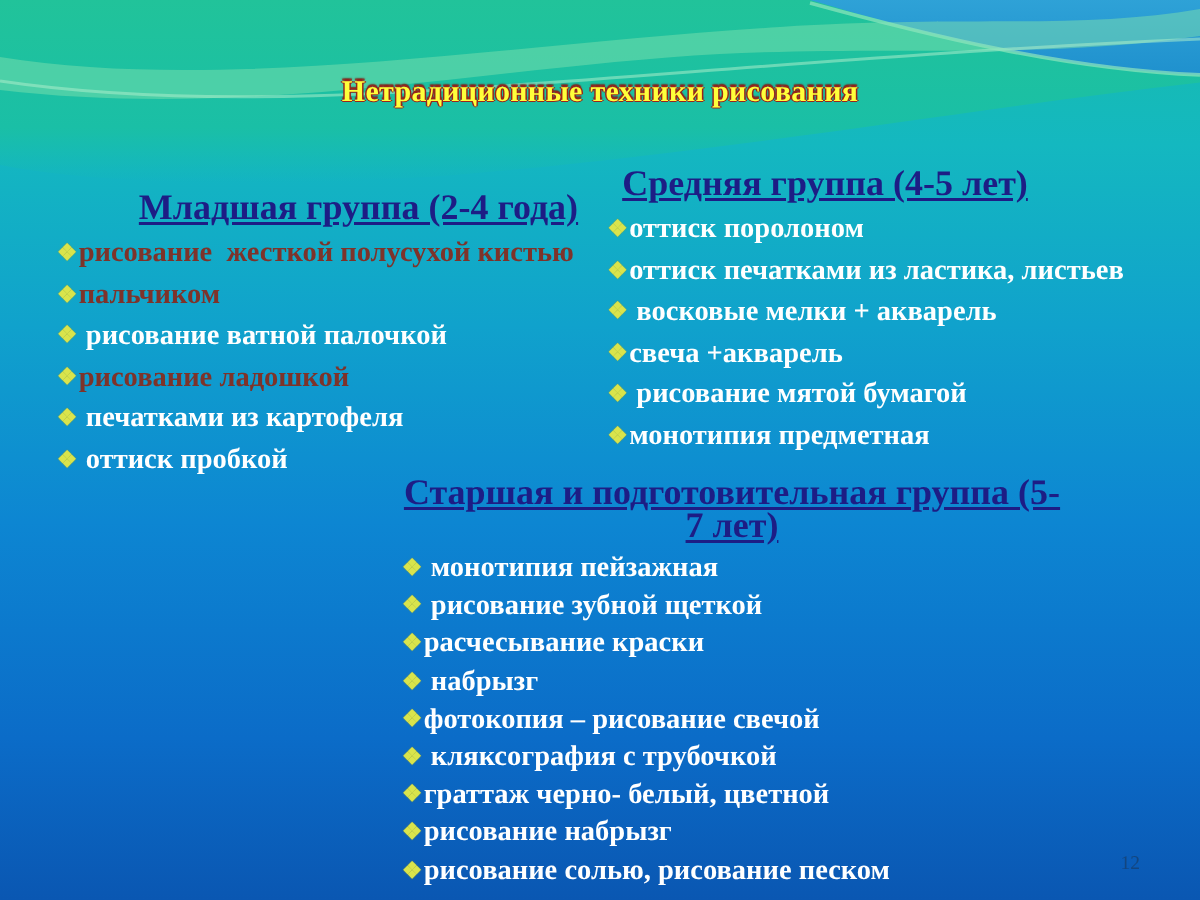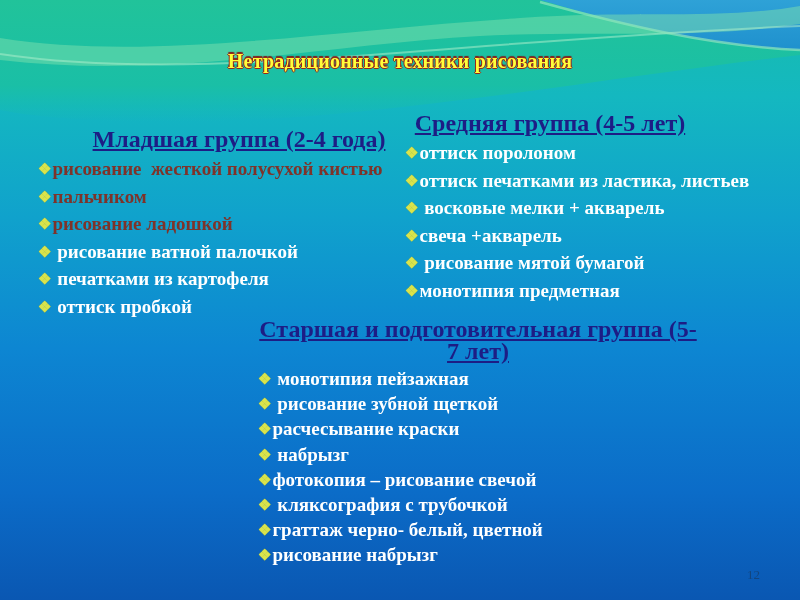--- a/index.html
+++ b/index.html
@@ -34,21 +34,21 @@
     text-shadow:0 0 1px #9aa32a;
   }
   .txt-maroon { color:#7e332a; }
   .txt-white  { color:#ffffff; }
 
   .col-junior { position:absolute; left:38px;  top:128px; width:362px; }
   .col-junior .col-header { text-align:center; padding-left:40px; }
   .col-middle { position:absolute; left:405px; top:112px; width:385px; }
   .col-middle .col-header { width:290px; text-align:center; }
 
-  .section-senior { position:absolute; left:258px; top:318px; width:440px; }
+  .section-senior { position:absolute; left:268px; top:318px; width:440px; }
   .section-senior .col-header { text-align:center; }
   .section-senior .items { margin-top:5px; }
   .section-senior .items li { line-height:23.2px; }
 
   .page-number {
     position:absolute; right:40px; bottom:17px;
     font-size:13px; color:rgba(25,55,90,0.6);
   }
 </style>
 </head>
@@ -78,22 +78,22 @@
   <div class="slide-title">
     <div>Нетрадиционные техники рисования</div>
   </div>
 
   <div class="cols">
     <div class="col-junior">
       <div class="col-header">Младшая группа (2-4 года)</div>
       <ul class="items">
         <li><span class="bullet">❖</span><span class="txt-maroon">рисование  жесткой полусухой кистью</span></li>
         <li><span class="bullet">❖</span><span class="txt-maroon">пальчиком</span></li>
+        <li><span class="bullet">❖</span><span class="txt-white"> рисование ватной палочкой</span></li>
         <li><span class="bullet">❖</span><span class="txt-maroon">рисование ладошкой</span></li>
-        <li><span class="bullet">❖</span><span class="txt-white"> рисование ватной палочкой</span></li>
         <li><span class="bullet">❖</span><span class="txt-white"> печатками из картофеля</span></li>
         <li><span class="bullet">❖</span><span class="txt-white"> оттиск пробкой</span></li>
       </ul>
     </div>
 
     <div class="col-middle">
       <div class="col-header">Средняя группа (4-5 лет)</div>
       <ul class="items">
         <li><span class="bullet">❖</span><span class="txt-white">оттиск поролоном</span></li>
         <li><span class="bullet">❖</span><span class="txt-white">оттиск печатками из ластика, листьев</span></li>
@@ -109,17 +109,18 @@
     <div class="col-header">Старшая и подготовительная группа (5-7 лет)</div>
     <ul class="items">
       <li><span class="bullet">❖</span><span class="txt-white"> монотипия пейзажная</span></li>
       <li><span class="bullet">❖</span><span class="txt-white"> рисование зубной щеткой</span></li>
       <li><span class="bullet">❖</span><span class="txt-white">расчесывание краски</span></li>
       <li><span class="bullet">❖</span><span class="txt-white"> набрызг</span></li>
       <li><span class="bullet">❖</span><span class="txt-white">фотокопия – рисование свечой</span></li>
       <li><span class="bullet">❖</span><span class="txt-white"> кляксография с трубочкой</span></li>
       <li><span class="bullet">❖</span><span class="txt-white">граттаж черно- белый, цветной</span></li>
       <li><span class="bullet">❖</span><span class="txt-white">рисование набрызг</span></li>
+      <li><span class="bullet">❖</span><span class="txt-white">рисование солью, рисование песком</span></li>
     </ul>
   </div>
 
   <div class="page-number">12</div>
 </div>
 
 </body></html>

